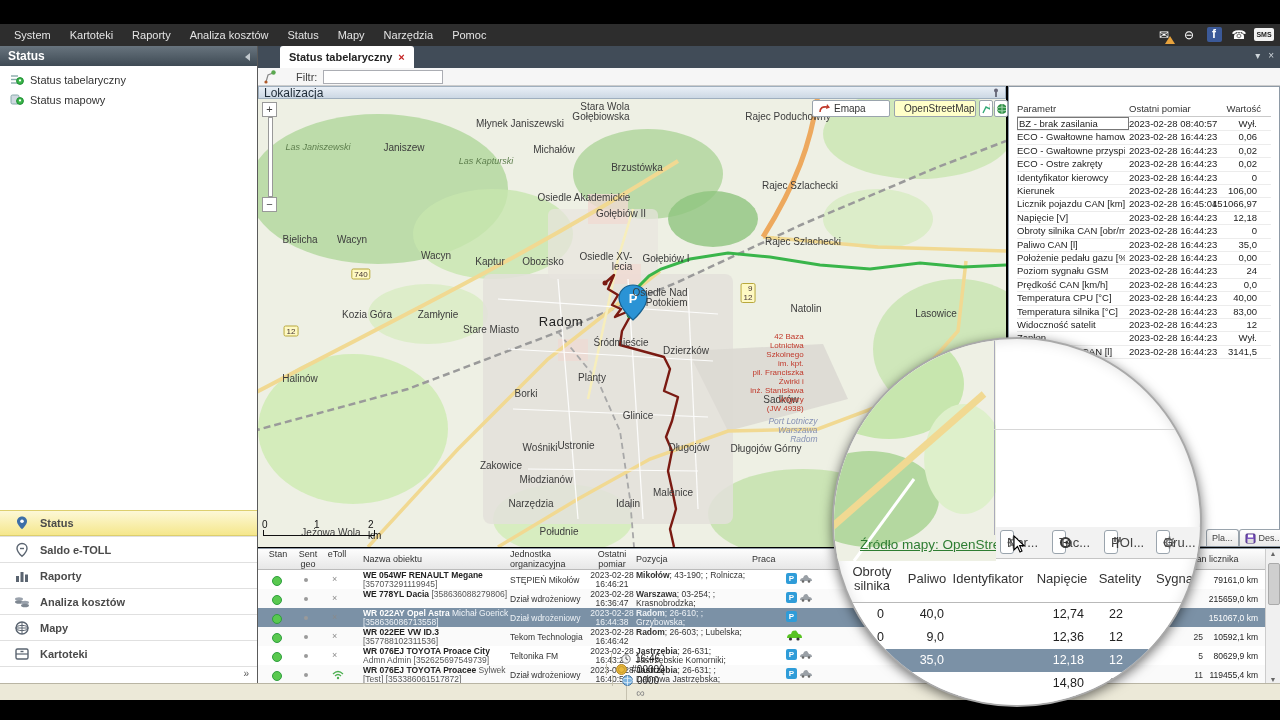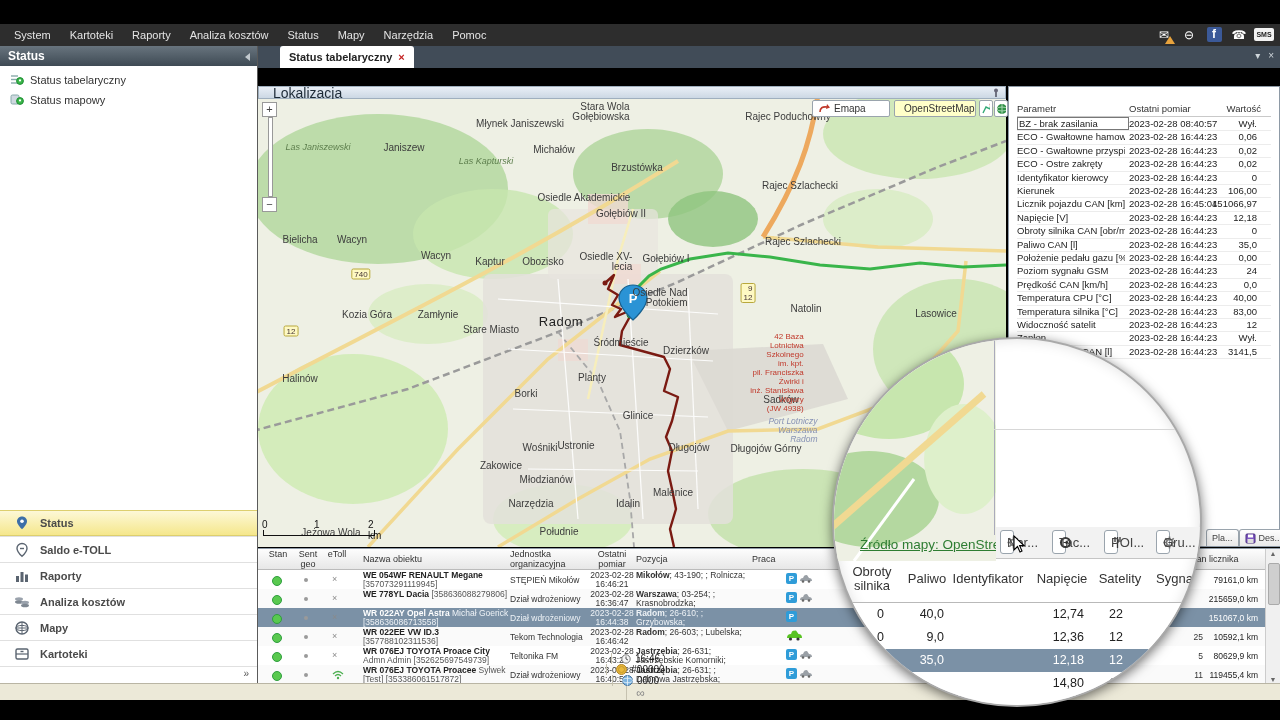--- a/index.html
+++ b/index.html
@@ -26,21 +26,21 @@
   .nav-foot .chev{position:absolute;right:8px;top:1px;font-size:10px;color:#555;cursor:pointer;}
   
   .tabstrip{left:258px;top:46px;width:1022px;height:22px;background:#414c58;}
   .tab{position:absolute;left:22px;top:0;height:22px;background:#fff;border-radius:3px 3px 0 0;display:flex;align-items:center;gap:6px;padding:0 9px;font-size:11px;font-weight:bold;color:#222;}
   .tab .x{color:#c32222;font-weight:bold;font-size:11px;cursor:pointer;}
   .strip-ctl{position:absolute;right:6px;top:4px;color:#cfd6db;font-size:10px;display:flex;gap:8px;}
   .toolbar{left:258px;top:68px;width:1022px;height:18px;background:#f6f6f6;border-bottom:1px solid #ccc;box-sizing:border-box;display:flex;align-items:center;}
   .toolbar .lbl{font-size:11px;color:#444;margin-left:18px;}
   .toolbar input{margin-left:6px;width:114px;height:12px;border:1px solid #abadb3;font-size:10px;padding:0 2px;}
   
-  .phead{background:linear-gradient(#e9eff6,#ccd8e4);border:1px solid #9fafbe;box-sizing:border-box;font-size:14px;color:#1d2a36;line-height:12px;padding-left:14px;}
+  .phead{background:linear-gradient(#e9eff6,#ccd8e4);border:1px solid #9fafbe;box-sizing:border-box;font-size:12px;color:#1d2a36;line-height:12px;padding-left:5px;}
   .pin{position:absolute;top:1px;width:10px;height:10px;}
   
   .mapwrap{left:258px;top:99px;width:748px;height:448px;overflow:hidden;background:#eef0e4;}
   .maplayer{left:258px;top:99px;width:748px;height:448px;pointer-events:none;overflow:hidden;}
   .mlab{position:absolute;transform:translate(-50%,-50%);font-size:10px;color:#3c3c3c;white-space:pre-line;text-align:right;line-height:10px;}
   .mlab.b{font-size:13px;color:#222;letter-spacing:.5px;}
   .mlab.f{font-style:italic;color:#5e7f4e;font-size:9px;}
   .mlab.rd{color:#c0392b;font-size:8px;line-height:9px;}
   .mlab.air{font-style:italic;color:#8792b5;font-size:8.5px;line-height:9px;}
   .mlab.bdg{background:#fef9c3;border:1px solid #b8a83c;border-radius:2px;font-size:8px;color:#433;padding:0 2px;line-height:9px;}
@@ -390,20 +390,29 @@
     <div class="tab">
       <span>Status tabelaryczny</span>
       <span class="x">×</span>
     </div>
     <div class="strip-ctl">
       <span>▾</span>
       <span>×</span>
     </div>
   </div>
 
+  <div class="abs toolbar">
+    <svg width="15" height="15" style="margin-left:5px">
+      <path d="M3 13 L5 6 L10 4" stroke="#888" fill="none" stroke-width="1.2"></path>
+      <circle cx="10.5" cy="3.5" r="2.2" fill="#5aa84f"></circle>
+        <circle cx="3" cy="13" r="1.6" fill="#b05a2a"></circle>
+    </svg>
+    <span class="lbl">Filtr:</span>
+    <input type="text" value="" style="">
+  </div>
 
   <div class="abs phead" style="left:258px;top:86px;width:748px;height:13px;">
     <span>Lokalizacja</span>
     <svg class="pin" style="right:4px;">
         <line x1="5" y1="1" x2="5" y2="9" stroke="#445" stroke-width="1.4"></line>
         <circle cx="5" cy="2.5" r="2" fill="#667"></circle>
       </svg>
   </div>
 
   <div class="abs mapwrap">

